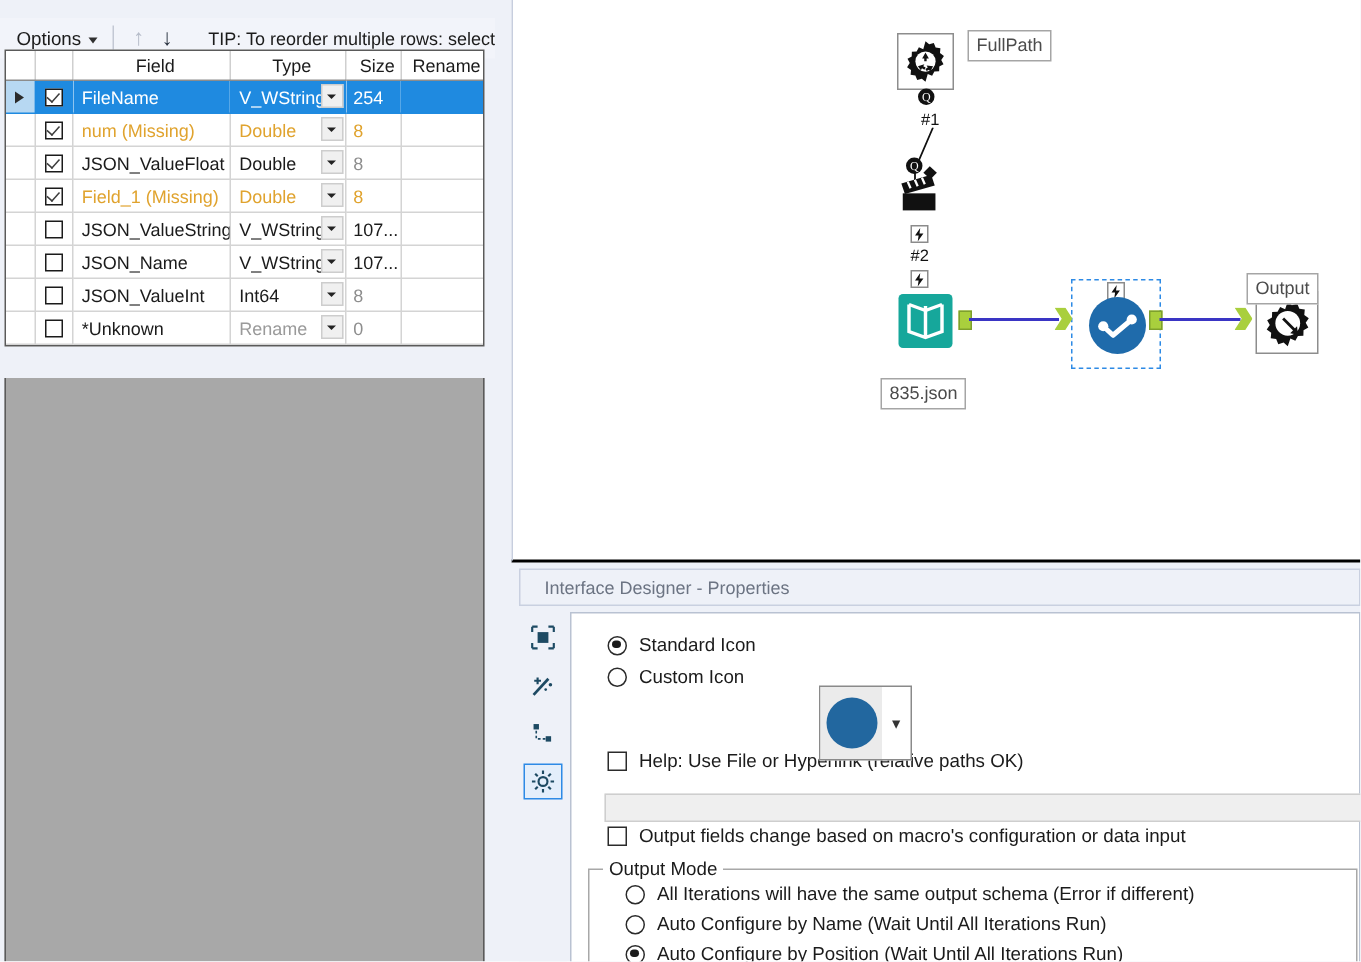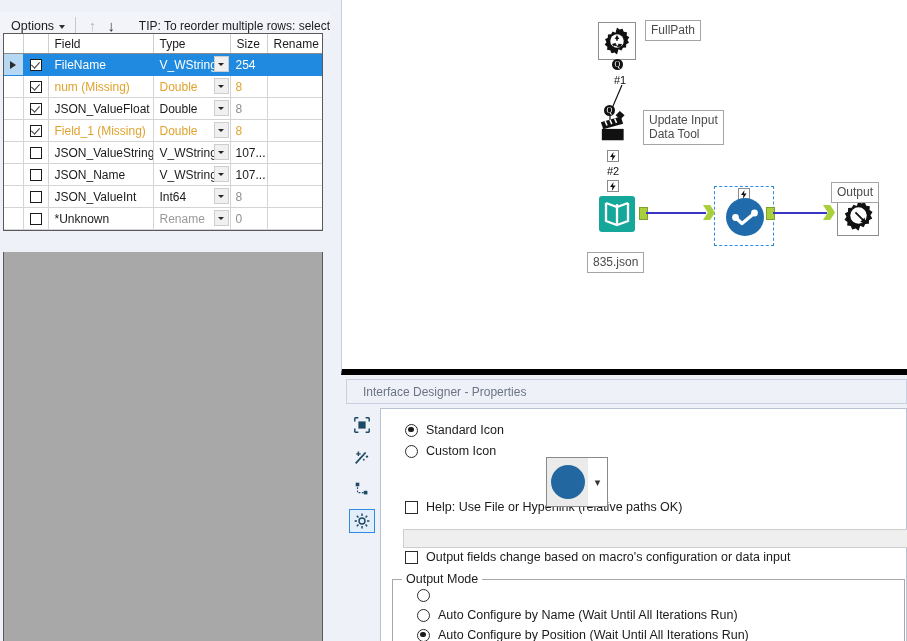--- a/index.html
+++ b/index.html
@@ -86,21 +86,21 @@
     font-size: 12px;
     color: #1b1b1b;
   }
   table.grid th {
     height: 19px;
     font-weight: normal;
     font-size: 12px;
     background: #ffffff;
     border-right: 1px solid #cfcfcf;
     border-bottom: 1px solid #8c8c8c;
-    text-align: left;
+    text-align: center;
     padding: 0 0 0 6px;
     color: #1b1b1b;
   }
   table.grid td {
     height: 21px;
     border-right: 1px solid #d4d4d4;
     border-bottom: 1px solid #d4d4d4;
     padding: 0;
     vertical-align: middle;
     overflow: hidden;
@@ -194,21 +194,21 @@
     background: #eef1f8;
   }
 
   
   #canvas {
     position: absolute;
     left: 341px; top: 0;
     width: 566px; height: 375px;
     background: #ffffff;
     border-left: 1px solid #c7cede;
-    border-bottom: 6px solid #000000;
+    border-bottom: 2px solid #000000;
     box-sizing: border-box;
     overflow: hidden;
   }
   .node {
     position: absolute;
     width: 38px; height: 38px;
     border: 1px solid #8d8d8d;
     background: #ffffff;
     box-sizing: border-box;
     display: flex;
@@ -583,22 +583,20 @@
     <div class="q-dot" style="left:262px; top:105px;">Q</div>
 
     <div class="node noborder" style="left:256px; top:108px;">
       <svg width="38" height="36" viewBox="0 0 40 38">
         <polygon points="23,2 28,6.5 23.5,11 18.5,6.5" fill="#111"></polygon>
         <path d="M3 14 L24 8 L26.5 15.5 L5.5 21.5 Z" fill="#111"></path>
         <path d="M7.5 12.8 L9.5 17.4 M12.5 11.4 L14.5 16 M17.5 10 L19.5 14.6" stroke="#fff" stroke-width="1.6"></path>
         <rect x="4" y="21" width="23" height="12" fill="#111"></rect>
       </svg>
     </div>
-    <div class="nlabel" style="left:301px; top:110px;"><span style="white-space:pre-line">Update Input
-Data Tool</span></div>
     <div class="anchor-box" style="left:265px; top:150px;">
       <svg width="8" height="9" viewBox="0 0 8 9">
           <path d="M4.5 0 L1 5 L3.4 5 L2.8 9 L6.6 3.6 L4 3.6 Z" fill="#111"></path>
         </svg>
     </div>
     <div class="hash" style="left:265px; top:165px;">#2</div>
     <div class="anchor-box" style="left:265px; top:180px;">
       <svg width="8" height="9" viewBox="0 0 8 9">
           <path d="M4.5 0 L1 5 L3.4 5 L2.8 9 L6.6 3.6 L4 3.6 Z" fill="#111"></path>
         </svg>
@@ -705,20 +703,21 @@
         <div class="opt-row" style="margin-top:36px;">
           <span class="chkbox"></span>
           <span>Output fields change based on macro's configuration or data input</span>
         </div>
 
         <div id="output-mode">
           <div id="om-legend">Output Mode</div>
           <div id="om-options">
               <div class="om-row">
                 <span class="radio"></span>
+                <span>All Iterations will have the same output schema (Error if different)</span>
               </div>
               <div class="om-row">
                 <span class="radio"></span>
                 <span>Auto Configure by Name (Wait Until All Iterations Run)</span>
               </div>
               <div class="om-row">
                 <span class="radio on"></span>
                 <span>Auto Configure by Position (Wait Until All Iterations Run)</span>
               </div>
             </div>

